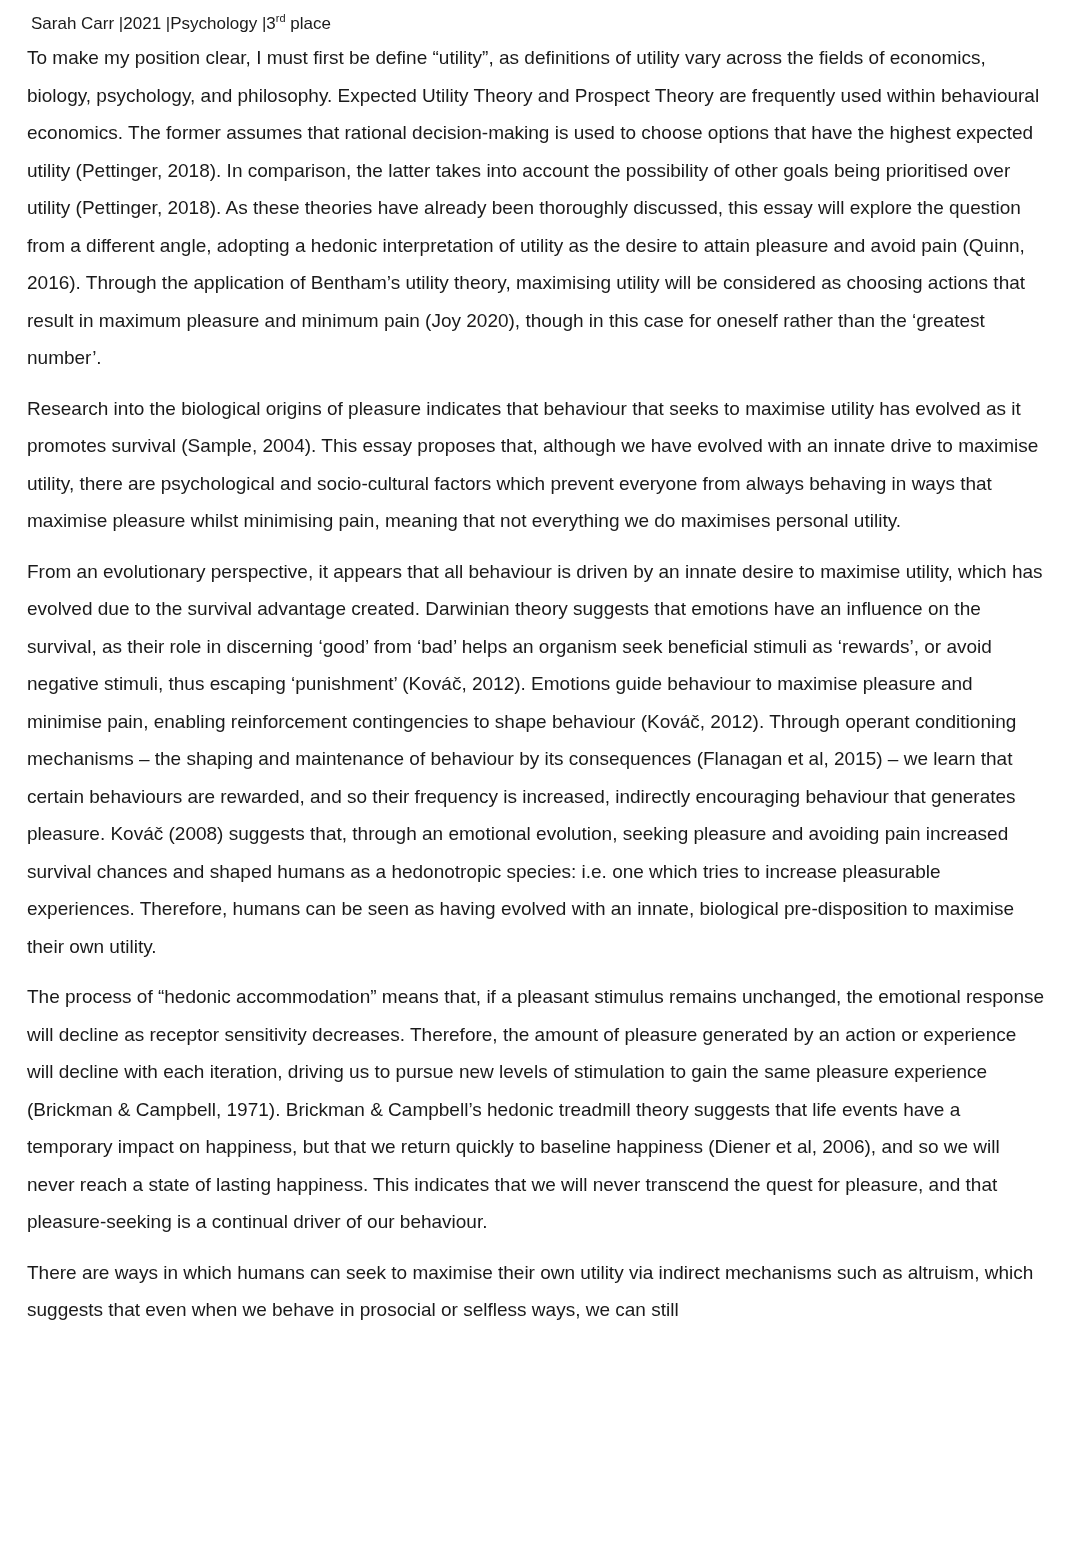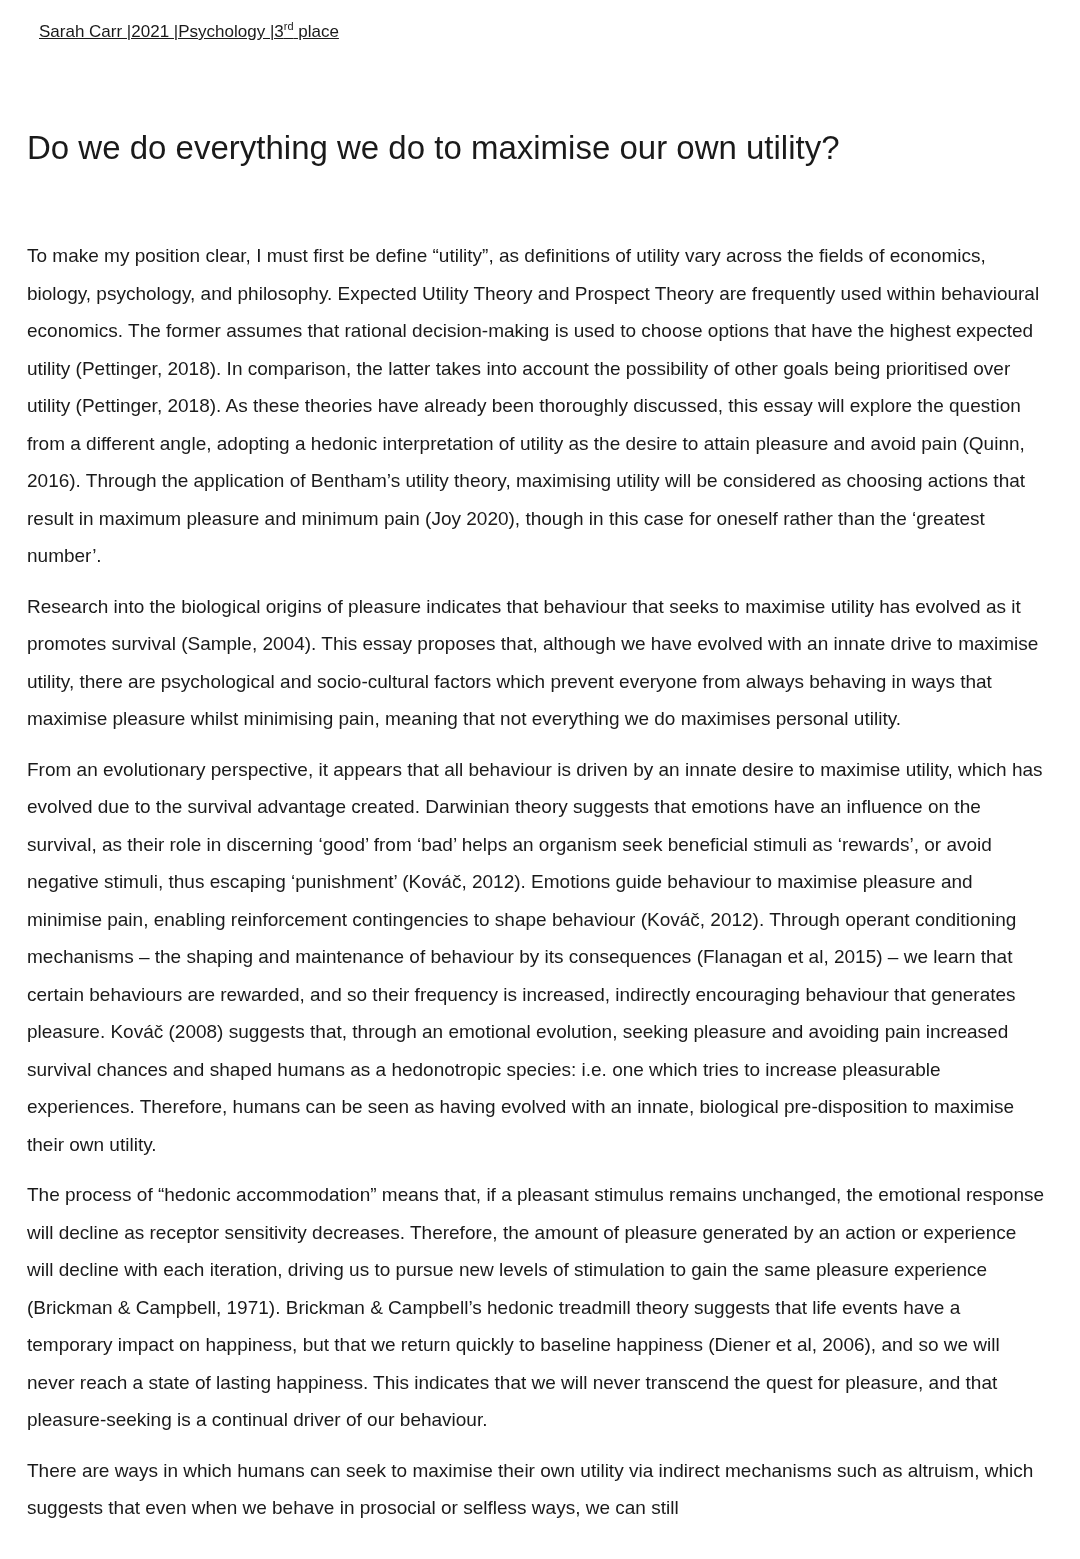--- a/index.html
+++ b/index.html
@@ -13,26 +13,25 @@
     height: 1559px;
     overflow: hidden;
     box-sizing: border-box;
     background: #ffffff;
     color: #1a1a1a;
     padding: 8px 33px 0 27px;
     font-family: "Liberation Sans", "DejaVu Sans", sans-serif;
     -webkit-font-smoothing: antialiased;
   }
   .byline {
-    margin: 12px;
+    margin: 4px;
     font-size: 17px;
     line-height: 23px;
     font-weight: 400;
     white-space: nowrap;
-    text-decoration: underline;
   }
   .byline sup {
     font-size: 11px;
     line-height: 0;
     vertical-align: super;
   }
   .title {
     margin: 82px 0 66px 0;
     font-size: 33px;
     line-height: 46px;
@@ -47,21 +46,20 @@
     text-align: left;
   }
 </style>
 </head>
 <body>
 
 <div class="page">
 
   <p class="byline"><span>Sarah Carr |2021 |Psychology |3</span><sup>rd</sup><span> place</span></p>
 
-  <h1 class="title">Do we do everything we do to maximise our own utility?</h1>
 
   <div class="essay-body">
     <p>To make my position clear, I must first be define “utility”, as definitions of utility vary across the fields of economics, biology, psychology, and philosophy. Expected Utility Theory and Prospect Theory are frequently used within behavioural economics. The former assumes that rational decision-making is used to choose options that have the highest expected utility (Pettinger, 2018). In comparison, the latter takes into account the possibility of other goals being prioritised over utility (Pettinger, 2018). As these theories have already been thoroughly discussed, this essay will explore the question from a different angle, adopting a hedonic interpretation of utility as the desire to attain pleasure and avoid pain (Quinn, 2016). Through the application of Bentham’s utility theory, maximising utility will be considered as choosing actions that result in maximum pleasure and minimum pain (Joy 2020), though in this case for oneself rather than the ‘greatest number’.</p>
     <p>Research into the biological origins of pleasure indicates that behaviour that seeks to maximise utility has evolved as it promotes survival (Sample, 2004). This essay proposes that, although we have evolved with an innate drive to maximise utility, there are psychological and socio-cultural factors which prevent everyone from always behaving in ways that maximise pleasure whilst minimising pain, meaning that not everything we do maximises personal utility.</p>
     <p>From an evolutionary perspective, it appears that all behaviour is driven by an innate desire to maximise utility, which has evolved due to the survival advantage created. Darwinian theory suggests that emotions have an influence on the survival, as their role in discerning ‘good’ from ‘bad’ helps an organism seek beneficial stimuli as ‘rewards’, or avoid negative stimuli, thus escaping ‘punishment’ (Kováč, 2012). Emotions guide behaviour to maximise pleasure and minimise pain, enabling reinforcement contingencies to shape behaviour (Kováč, 2012). Through operant conditioning mechanisms – the shaping and maintenance of behaviour by its consequences (Flanagan et al, 2015) – we learn that certain behaviours are rewarded, and so their frequency is increased, indirectly encouraging behaviour that generates pleasure. Kováč (2008) suggests that, through an emotional evolution, seeking pleasure and avoiding pain increased survival chances and shaped humans as a hedonotropic species: i.e. one which tries to increase pleasurable experiences. Therefore, humans can be seen as having evolved with an innate, biological pre-disposition to maximise their own utility.</p>
     <p>The process of “hedonic accommodation” means that, if a pleasant stimulus remains unchanged, the emotional response will decline as receptor sensitivity decreases. Therefore, the amount of pleasure generated by an action or experience will decline with each iteration, driving us to pursue new levels of stimulation to gain the same pleasure experience (Brickman &amp; Campbell, 1971). Brickman &amp; Campbell’s hedonic treadmill theory suggests that life events have a temporary impact on happiness, but that we return quickly to baseline happiness (Diener et al, 2006), and so we will never reach a state of lasting happiness. This indicates that we will never transcend the quest for pleasure, and that pleasure-seeking is a continual driver of our behaviour.</p>
     <p>There are ways in which humans can seek to maximise their own utility via indirect mechanisms such as altruism, which suggests that even when we behave in prosocial or selfless ways, we can still</p>
   </div>
 
 </div>

